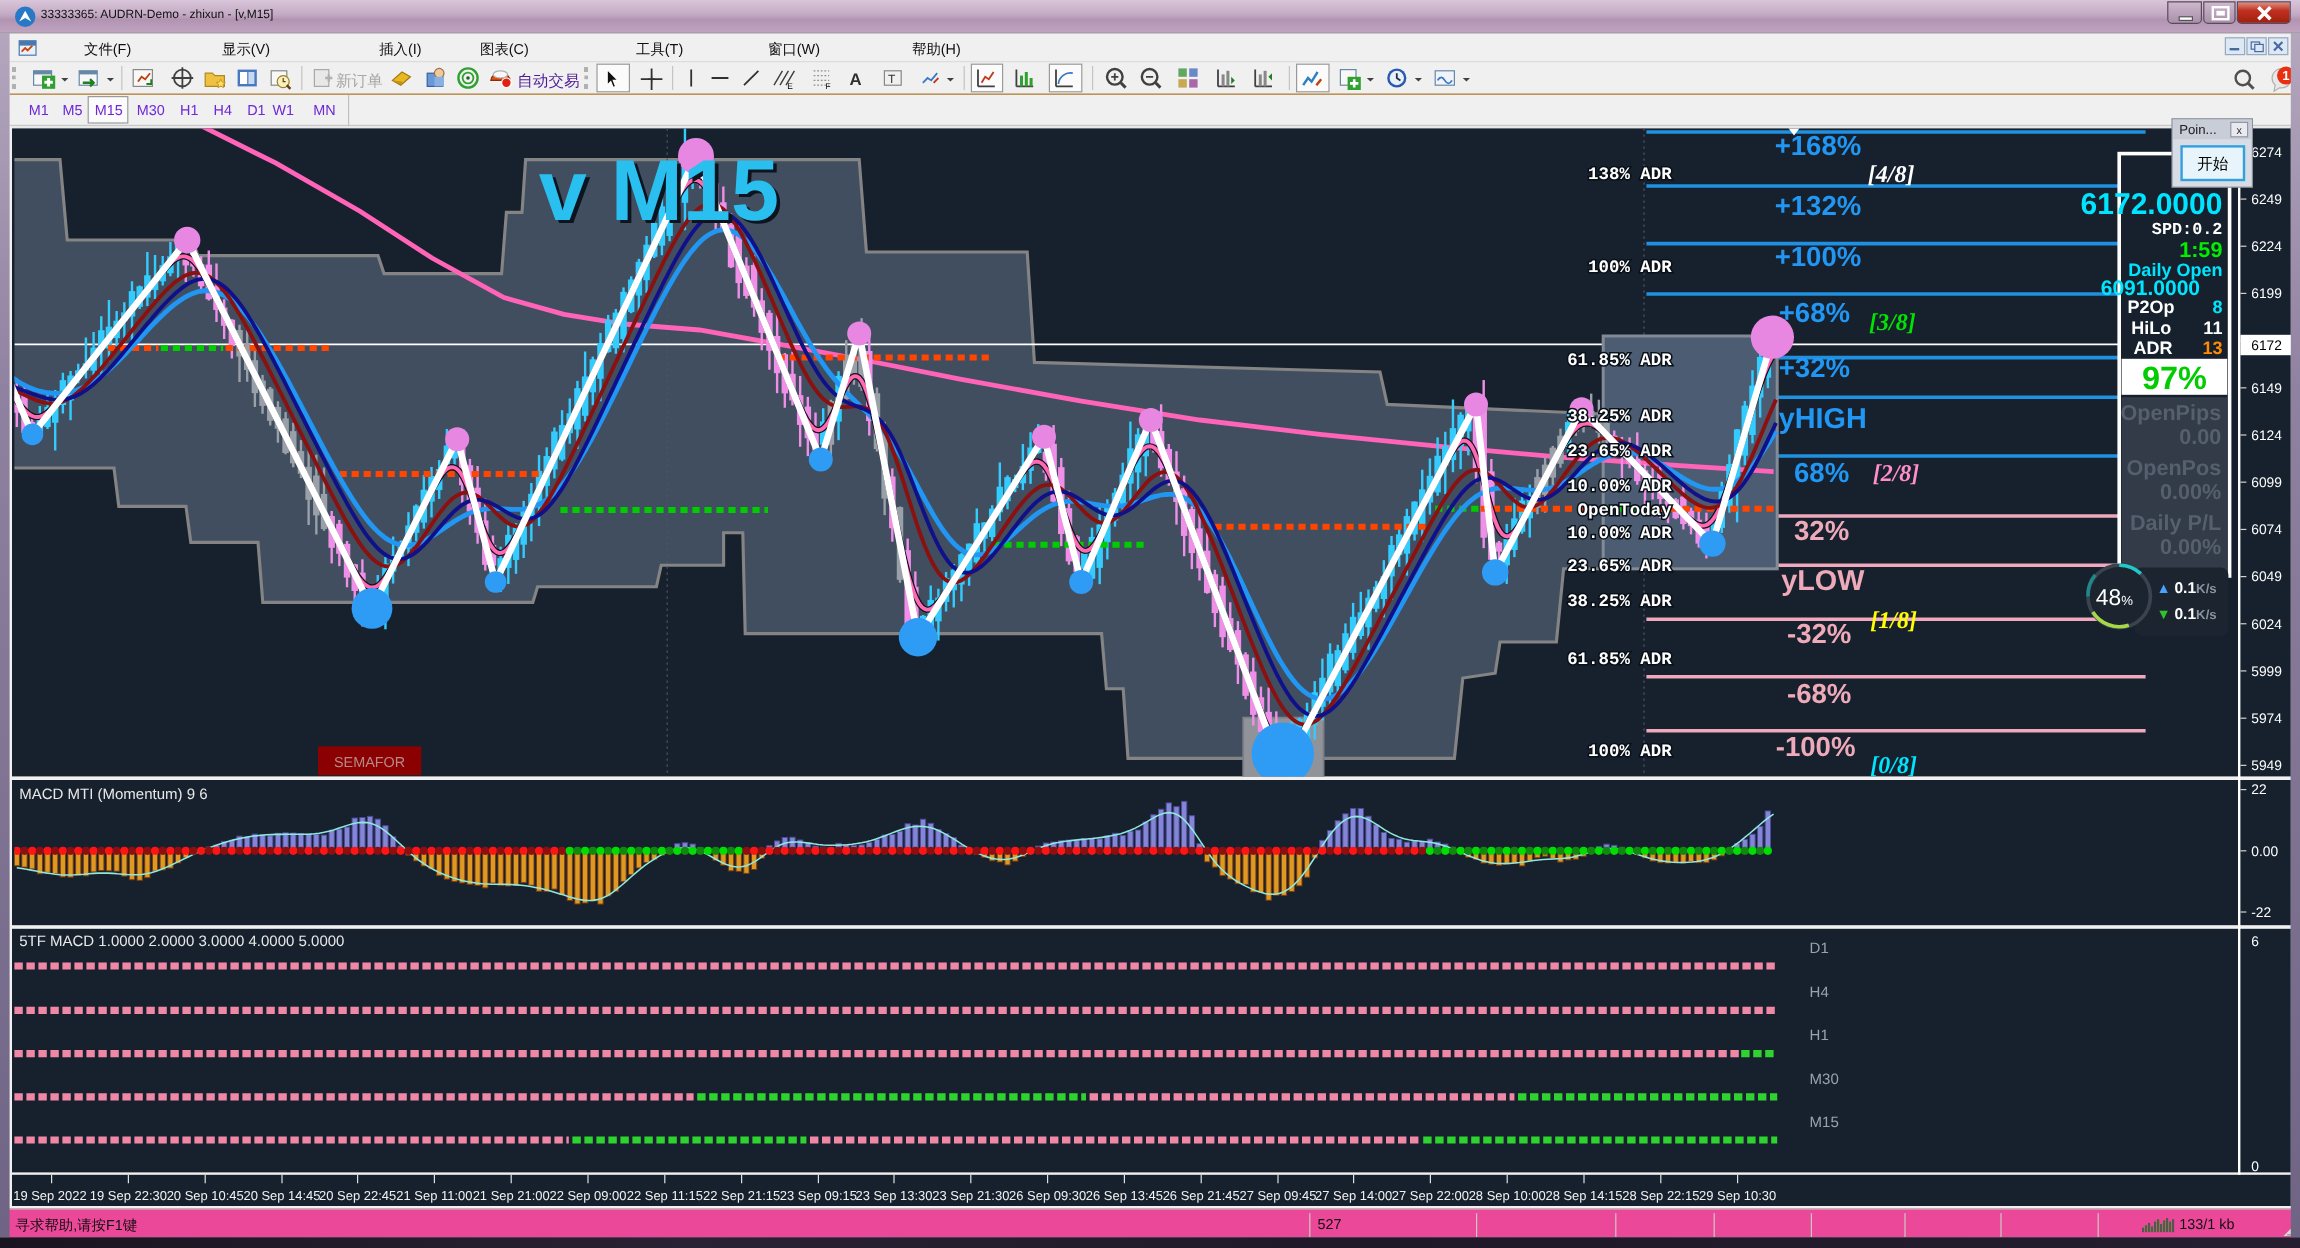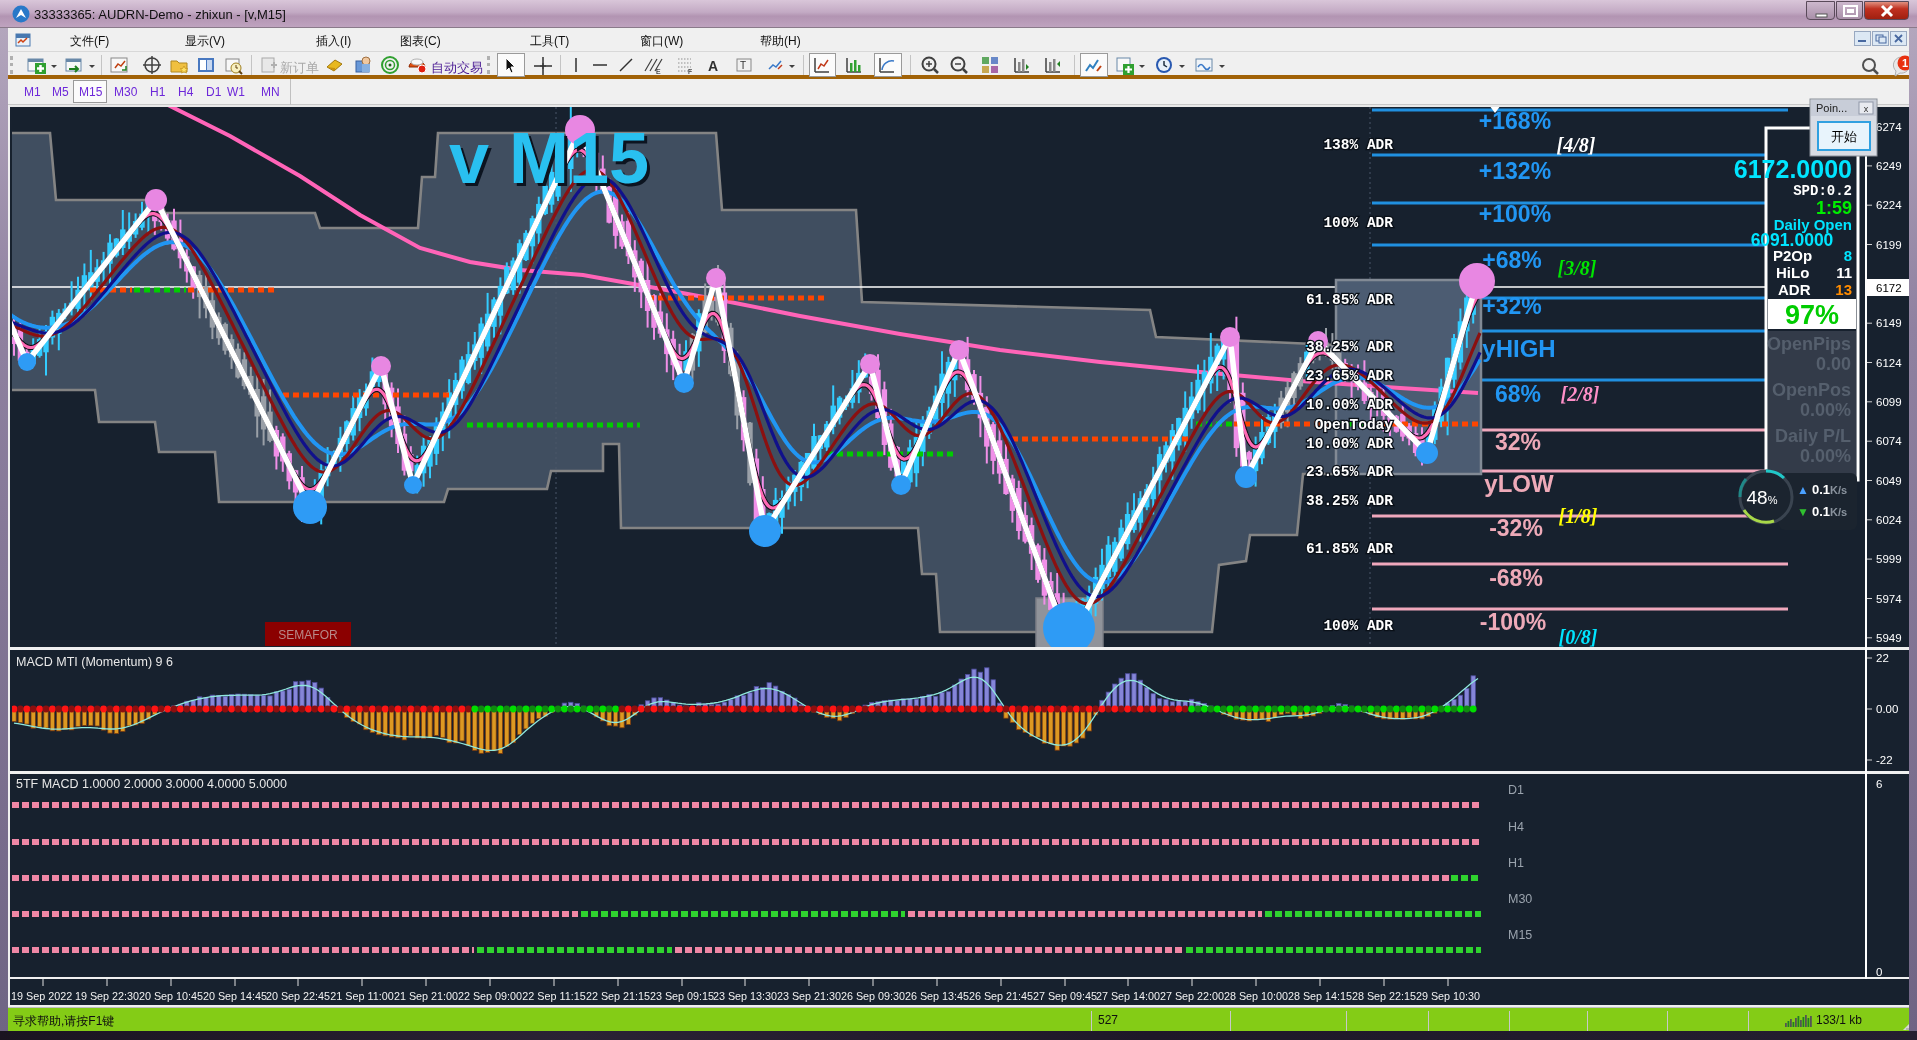--- a/index.html
+++ b/index.html
@@ -1,22 +1,22 @@
 <!DOCTYPE html>
 <html><head><meta charset="utf-8"><style>
 *{margin:0;padding:0;box-sizing:border-box}
 body{width:1917px;height:1040px;position:relative;overflow:hidden;font-family:"Liberation Sans",sans-serif;background:#f0f0f0}
 .titlebar{position:absolute;left:0;top:0;width:100%;height:28px;background:linear-gradient(180deg,#d9c6d9 0%,#c3aac4 45%,#b294b2 60%,#bfa3bf 100%);border-bottom:1px solid #8a7a8a}
-.titlebar .txt{position:absolute;left:34px;top:7px;font-size:13px;color:#101010}
+.titlebar .txt{position:absolute;left:34px;top:7px;font-size:10px;color:#101010}
 .menubar{position:absolute;left:8px;top:28px;width:1901px;height:24px;background:#f0f0f0;border-bottom:1px solid #d8d8d8;font-size:12px;color:#101010}
 .menubar span{position:absolute;top:5px}
-.toolbar{position:absolute;left:8px;top:52px;width:1901px;height:27px;background:#f0f0f0;border-bottom:4px solid #a16207}
+.toolbar{position:absolute;left:8px;top:52px;width:1901px;height:27px;background:#f0f0f0;border-bottom:1px solid #a16207}
 .tfbar{position:absolute;left:8px;top:79px;width:1901px;height:26px;background:#f0f0f0;border-bottom:1px solid #c8c8c8;font-size:12px;color:#6d28d9}
 .tfbar span{position:absolute;top:6px}
-.statusbar{position:absolute;left:0px;top:1007px;width:1917px;height:24px;background:#84cc16;border-top:1px solid #c0c0c0;font-size:12px;color:#101010}
+.statusbar{position:absolute;left:0px;top:1007px;width:1917px;height:24px;background:#ec4899;border-top:1px solid #c0c0c0;font-size:12px;color:#101010}
 .bstrip{position:absolute;left:0;top:1031px;width:1917px;height:9px;background:linear-gradient(90deg,#1a1420,#2a2234 30%,#1e1828 60%,#241e30)}
 .sideL{position:absolute;left:0;top:28px;width:8px;height:1003px;background:linear-gradient(180deg,#b3a6bd,#8f81a0 30%,#6f6484)}
 .sideR{position:absolute;left:1909px;top:28px;width:8px;height:1003px;background:linear-gradient(180deg,#b3a6bd,#8f81a0 30%,#6f6484)}
 .wbtn{position:absolute;top:1px;height:19px;border:1px solid #5a4a5a;border-radius:0 0 4px 4px}
 .sep{position:absolute;top:3px;width:1px;height:20px;background:#c8c8c8}
 .ticon{position:absolute;top:3px}
 </style></head><body>
 <div class="titlebar">
  <svg class="ticon" style="left:12px;top:5px" width="18" height="18">
       <circle cx="9" cy="9" r="8.5" fill="#2878c8"></circle>

